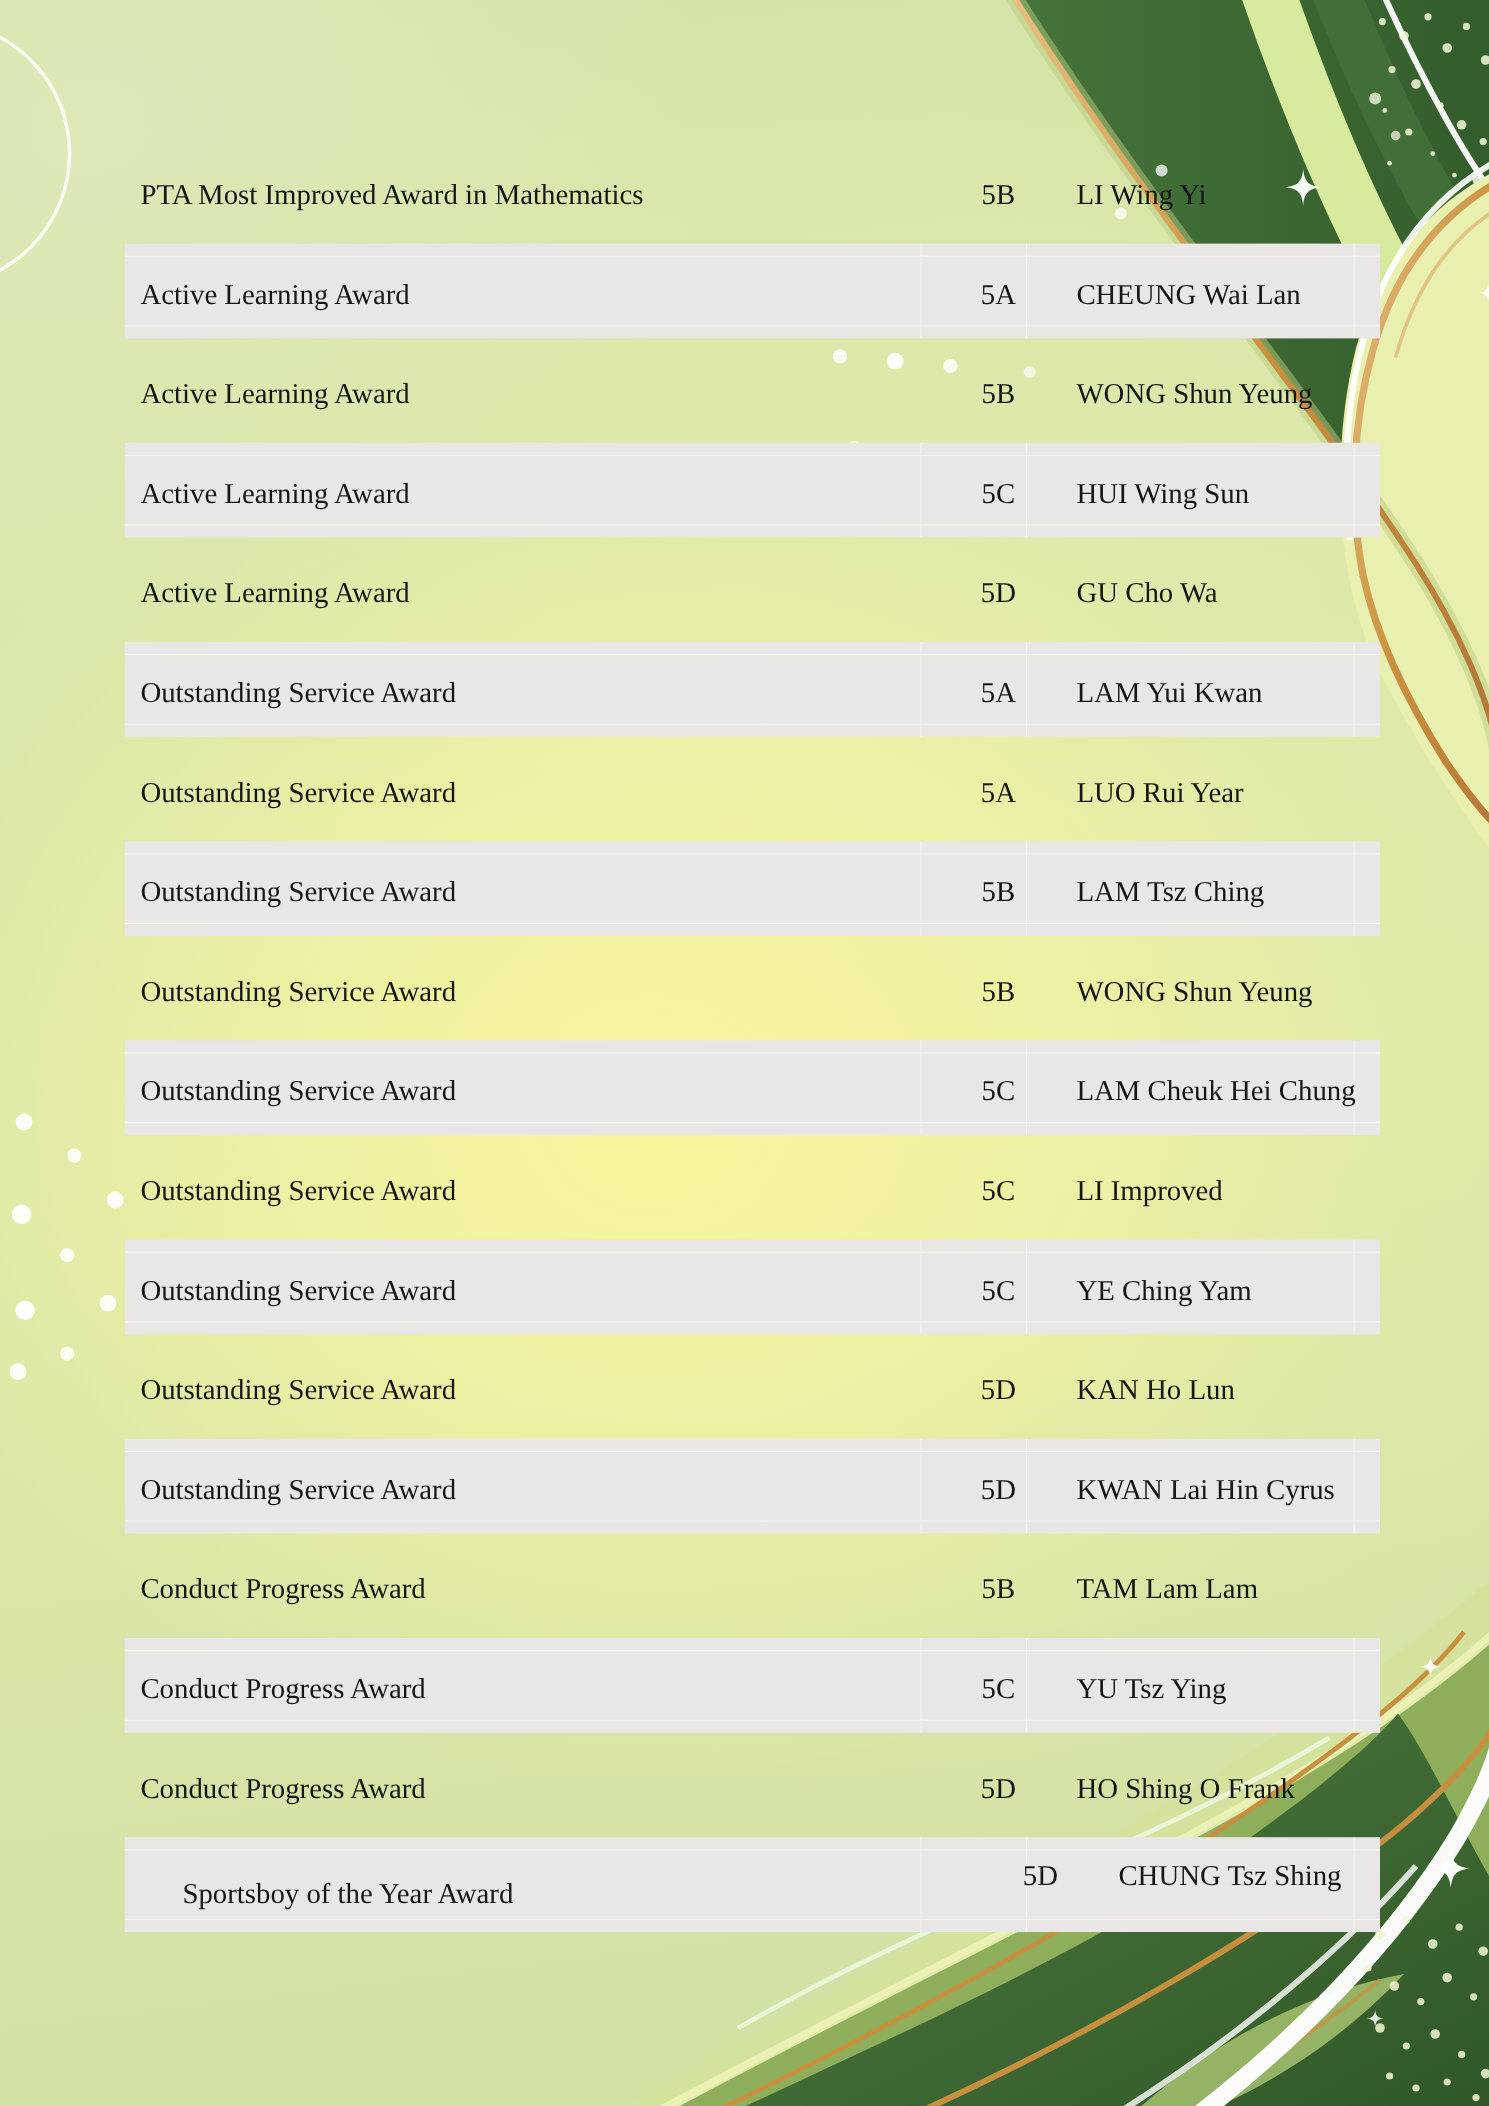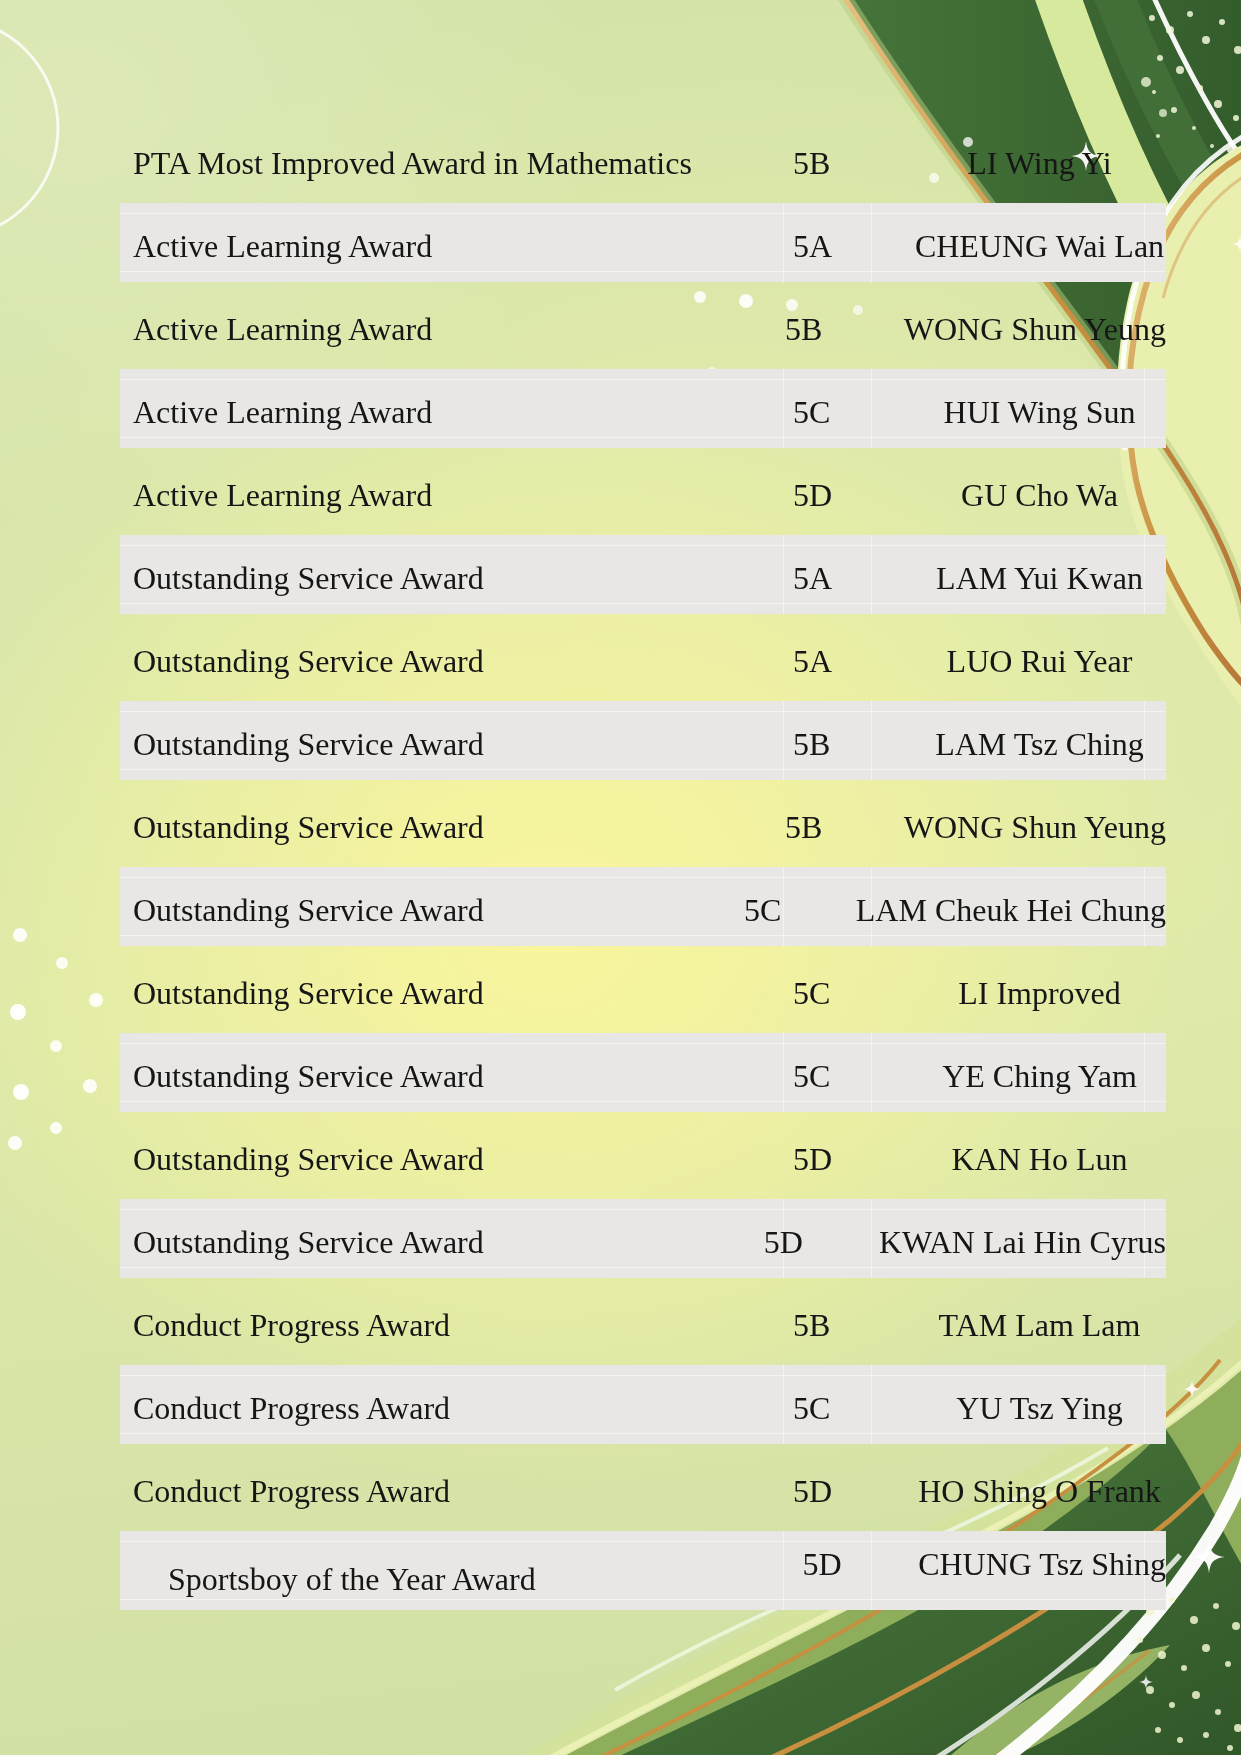--- a/index.html
+++ b/index.html
@@ -10,28 +10,28 @@
     overflow:hidden;
     font-family:"Liberation Serif","DejaVu Serif",serif;
     background:
       radial-gradient(ellipse 640px 560px at 44% 53%, rgba(250,246,156,0.95), rgba(250,246,156,0) 100%),
       radial-gradient(ellipse 820px 780px at 58% 42%, rgba(238,241,168,0.55), rgba(238,241,168,0) 100%),
       radial-gradient(ellipse 520px 420px at 6% 6%, rgba(222,234,186,0.85), rgba(222,234,186,0) 100%),
       linear-gradient(173deg,#d3e3a8 0%,#d8e6ab 28%,#dde8a9 55%,#d7e4a7 78%,#cfdfa2 100%);
   }
   .decor{position:absolute;left:0;top:0;width:1241px;height:1755px;z-index:0;}
   .rows{
-    position:absolute;left:120px;top:118px;width:1046px;z-index:1;
-    color:#161616;font-size:32px;
+    position:absolute;left:104px;top:118px;width:1046px;z-index:1;
+    color:#161616;font-size:24px;
   }
   .row{position:relative;height:83px;display:flex;align-items:center;}
   .row span{position:relative;top:4px;z-index:1;white-space:nowrap;}
   .row .award{width:660px;padding-left:13px;}
-  .row .cls{width:110px;}
-  .row .student{flex:1;padding-left:10px;text-align:center;}
+  .row .cls{width:110px;text-align:center;}
+  .row .student{flex:1;padding-left:10px;}
   .row.shaded::before{
     content:'';position:absolute;left:0;right:0;top:2px;bottom:2px;
     background:#e8e7e5;
   }
   .row.shaded::after{
     content:'';position:absolute;left:0;right:0;top:2px;bottom:2px;opacity:.8;
     background-image:
       linear-gradient(#f6f6f3,#f6f6f3),
       linear-gradient(#f6f6f3,#f6f6f3),
       linear-gradient(#f6f6f3,#f6f6f3),

